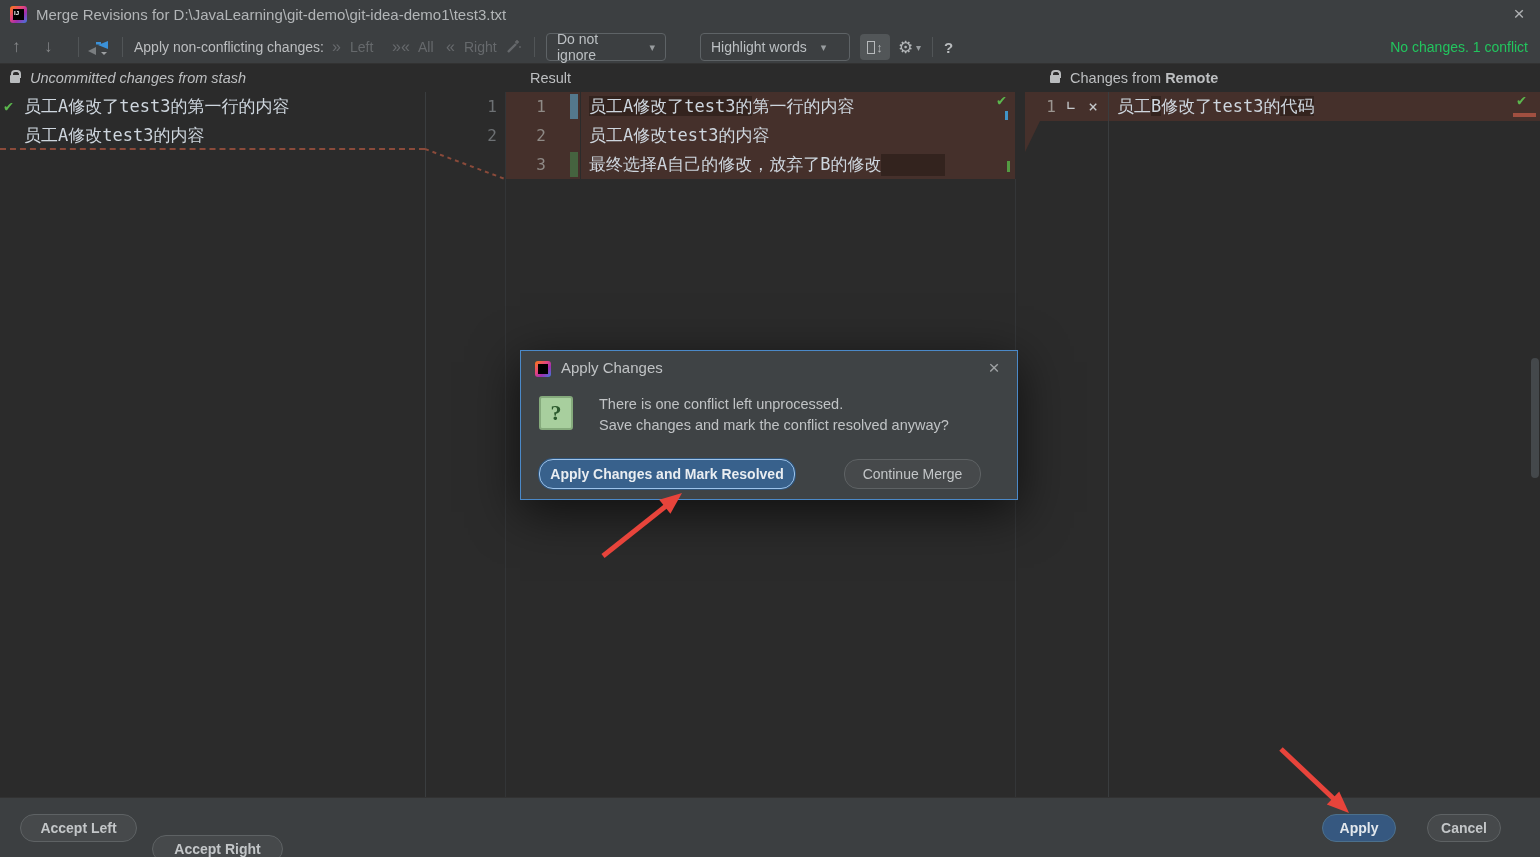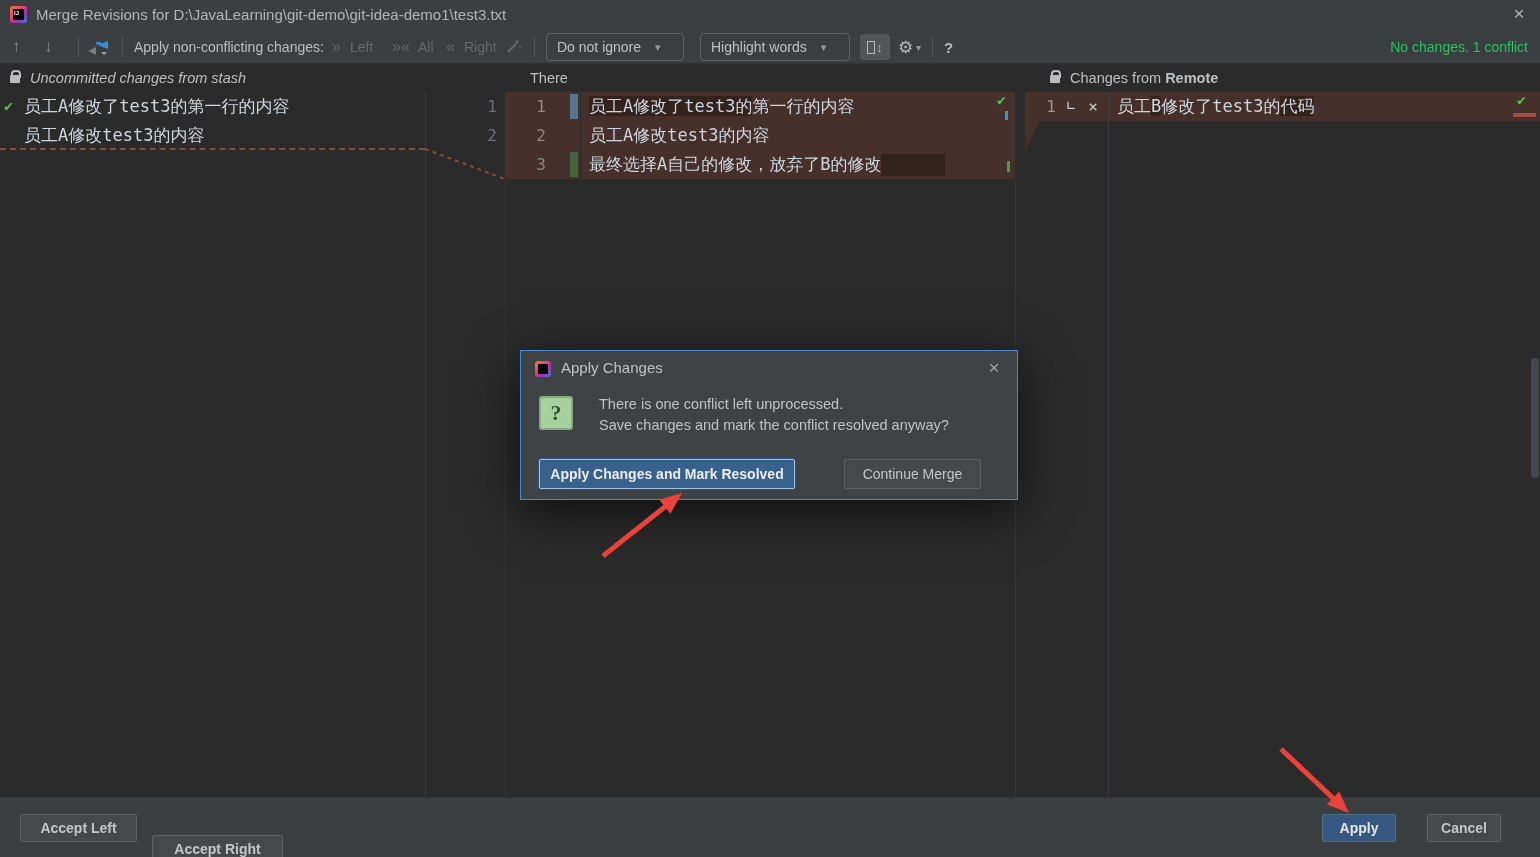--- a/index.html
+++ b/index.html
@@ -60,21 +60,21 @@
     background:linear-gradient(135deg,#f97a12 0%,#e4447d 40%,#9f2fae 65%,#3b7de0 100%);
     display:flex; align-items:center; justify-content:center; }
   .dlg-logo .inner { width:10px; height:10px; background:#000; }
   .dlg-title { position:absolute; left:40px; top:8px; font-size:15px; color:#c0c3c5; }
   .dlg-close { position:absolute; right:10px; top:4px; width:26px; height:26px; line-height:26px; text-align:center;
     color:#9fa2a4; font-size:19px; cursor:pointer; }
   .dlg-qicon { position:absolute; left:18px; top:45px; width:34px; height:34px; background:#a8cf9e;
     border:2px solid #85aa7c; border-radius:3px; display:flex; align-items:center; justify-content:center;
     color:#2c5a2e; font-weight:bold; font-size:22px; font-family:"Liberation Serif",serif; }
   .dlg-line { position:absolute; left:78px; font-size:14.5px; color:#c0c3c5; white-space:nowrap; }
-  .btn { display:flex; align-items:center; justify-content:center; border-radius:2px; font-size:14px;
+  .btn { display:flex; align-items:center; justify-content:center; border-radius:14px; font-size:14px;
     color:#c3c6c8; background:#46494b; border:1px solid #5e6264; cursor:pointer; white-space:nowrap; }
   .btn-primary { background:#38618c; border:1px solid #9dc3ea; color:#e9edf1; font-weight:bold;
     box-shadow:0 0 0 1px #2f557c; }
   
   .bottombar { position:absolute; left:0; top:797px; width:1540px; height:60px; background:#3c3f41;
     border-top:1px solid #323232; }
   .bb-btn { position:absolute; top:16px; height:28px;font-weight:bold; }
   
   #annotations { position:absolute; left:0; top:0; width:1540px; height:857px; z-index:30; pointer-events:none; }
   .scroll-thumb { position:absolute; background:#44484b; border-radius:4px; }
@@ -114,21 +114,21 @@
     <div class="tb tb-dim" style="left:464px;">Right</div>
     <div class="tb" style="left:504px;width:24px;">
       <svg width="18" height="18" viewBox="0 0 18 18">
         <line x1="4" y1="14" x2="12" y2="6" stroke="#66696c" stroke-width="2.4"></line>
         <line x1="13" y1="2" x2="13" y2="6" stroke="#66696c" stroke-width="1.4"></line>
         <line x1="11" y1="4" x2="15" y2="4" stroke="#66696c" stroke-width="1.4"></line>
         <line x1="16" y1="8" x2="16" y2="10" stroke="#66696c" stroke-width="1.2"></line>
       </svg>
     </div>
     <div class="sep" style="left:534px;"></div>
-    <div class="combo" style="left:546px;width:138px;">
+    <div class="combo" style="left:546px;width:120px;">
       <span>Do not ignore</span>
       <span class="caret">▾</span>
     </div>
     <div class="combo" style="left:700px;width:150px;">
       <span>Highlight words</span>
       <span class="caret">▾</span>
     </div>
     <div class="tool-toggle" style="left:860px;">
       <span class="toggle-rect"></span>
       <span class="toggle-arrows">↕</span>
@@ -139,21 +139,21 @@
     <div class="tb" style="left:944px;font-weight:bold;font-size:15px;color:#b9bcbe;">?</div>
     <div class="status-right">No changes. 1 conflict</div>
   </div>
 
   <div class="headerrow">
     <div class="phead" style="left:10px;font-style:italic;">
       <span class="lock"></span>
       <span>Uncommitted changes from stash</span>
     </div>
     <div class="phead" style="left:530px;">
-      <span>There</span>
+      <span>Result</span>
     </div>
     <div class="phead" style="left:1050px;">
       <span class="lock"></span>
       <span>Changes from </span><b>Remote</b>
     </div>
   </div>
 
   <div class="editor">
 
     <div class="vline" style="left:425px;background:#3a3d3f;"></div>

